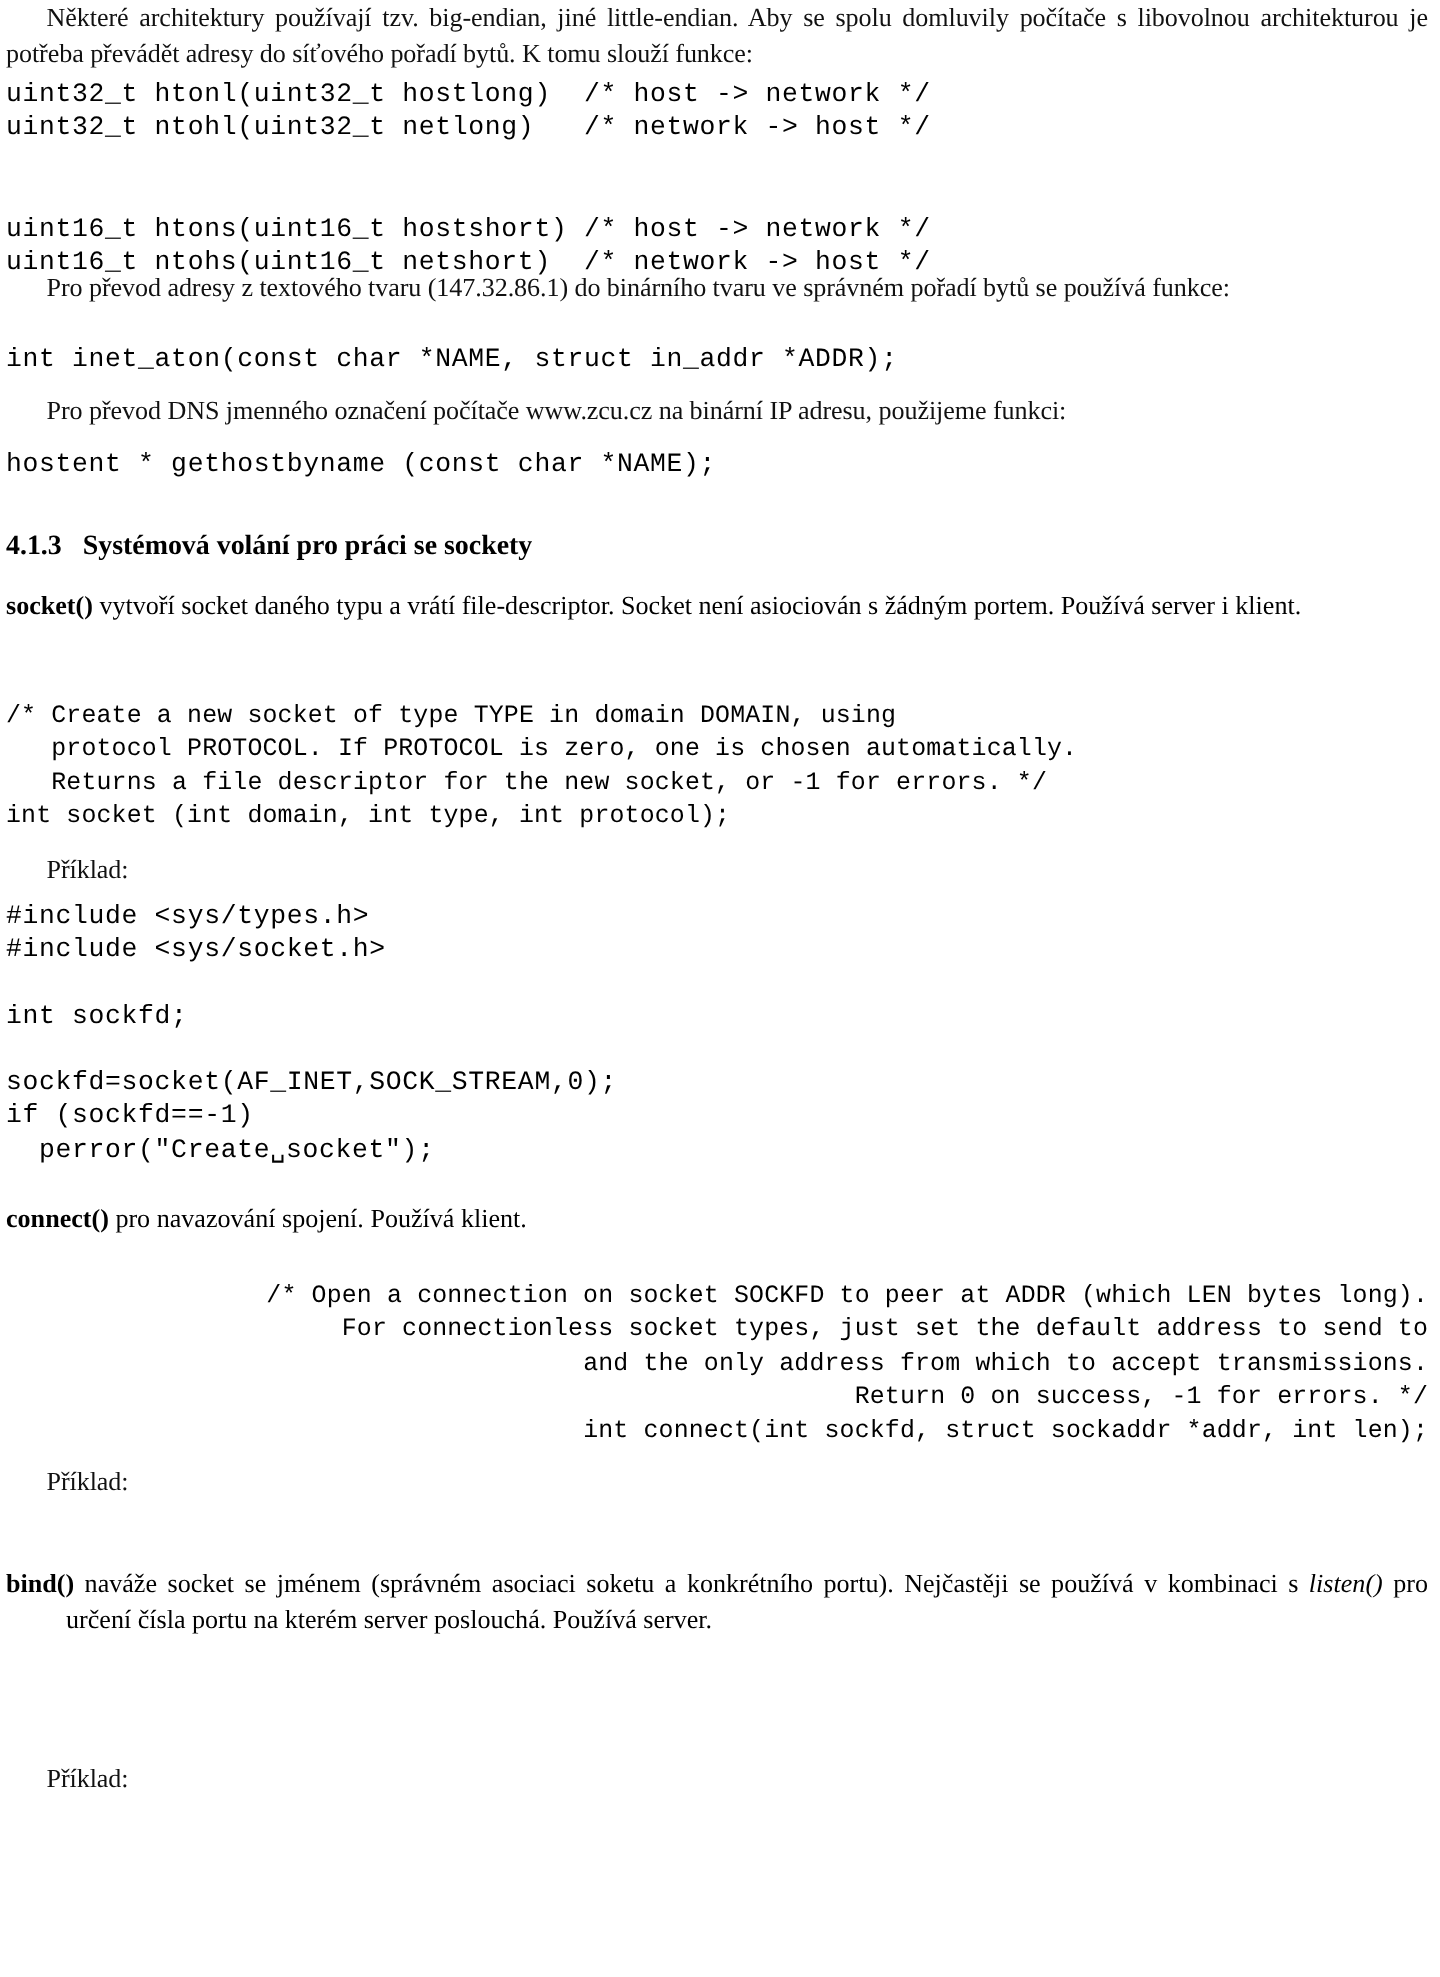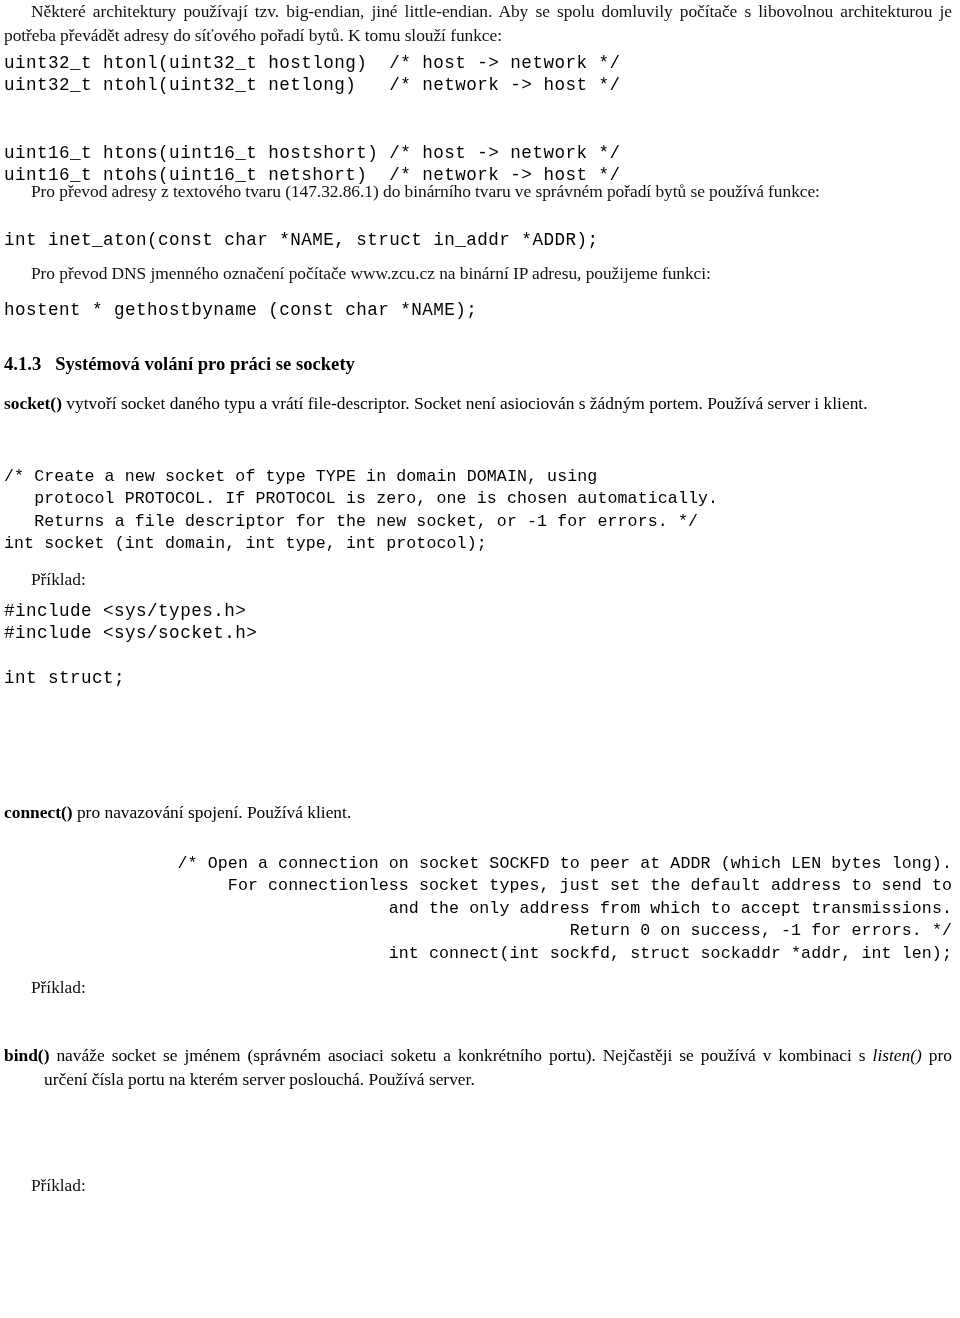--- a/index.html
+++ b/index.html
@@ -160,23 +160,28 @@
   <div class="body-block" style="top:568px;">
     <p class="para indent">Příklad:</p>
   </div>
 
   <div class="body-block" style="top:600px;">
     <pre class="code">#include &lt;sys/types.h&gt;
 #include &lt;sys/socket.h&gt;</pre>
   </div>
 
   <div class="body-block" style="top:667px;">
-    <pre class="code">int struct;</pre>
-  </div>
-
+    <pre class="code">int sockfd;</pre>
+  </div>
+
+  <div class="body-block" style="top:711px;">
+    <pre class="code"><span>sockfd=socket(AF_INET,SOCK_STREAM,0);
+if (sockfd==-1)
+  perror("Create</span><span class="vis-space"></span><span>socket");</span></pre>
+  </div>
 
   <div class="body-block" style="top:801px;">
     <p class="desc noindent"><span class="fname">connect()</span><span> pro navazování spojení. Používá klient.</span></p>
   </div>
 
   <div class="body-block" style="top:853px;text-align:right;">
     <pre class="code-sm">/* Open a connection on socket SOCKFD to peer at ADDR (which LEN bytes long).
    For connectionless socket types, just set the default address to send to
    and the only address from which to accept transmissions.
    Return 0 on success, -1 for errors. */

